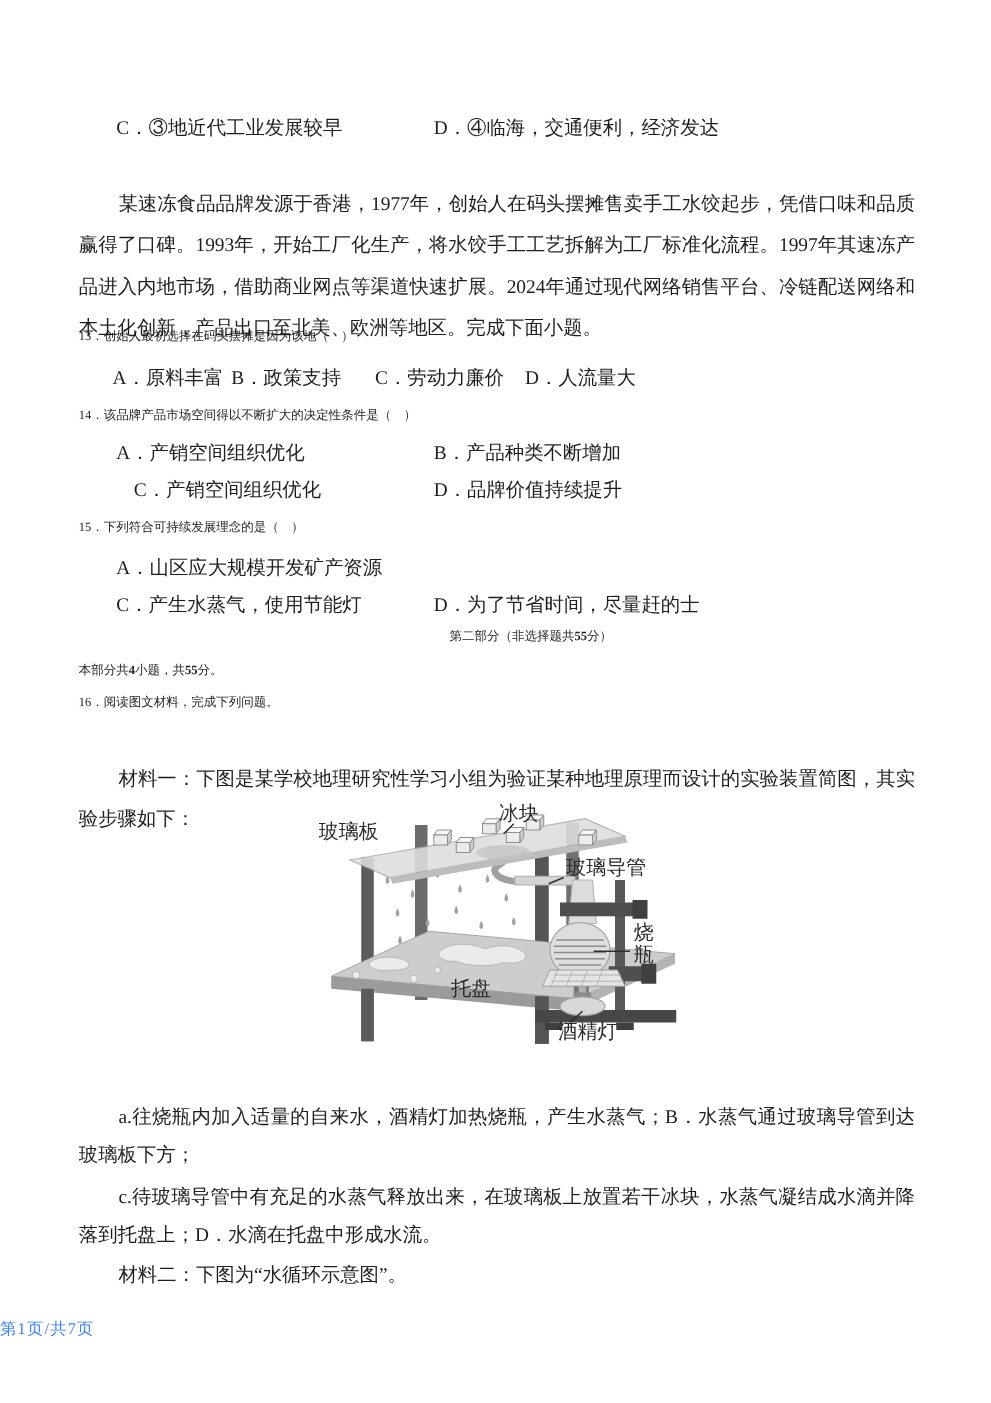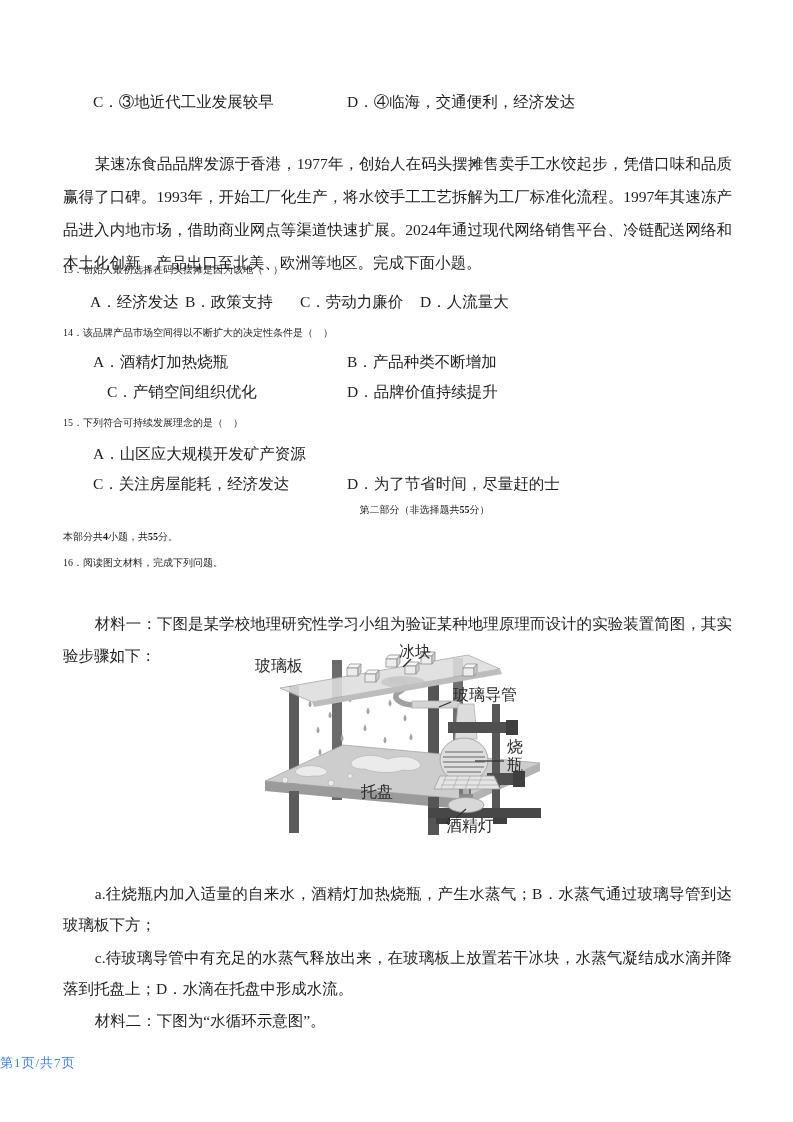--- a/index.html
+++ b/index.html
@@ -27,42 +27,42 @@
 
 <div class="row" style="top:92px">
   <span style="left:93px">C．③地近代工业发展较早</span>
   <span style="left:347px">D．④临海，交通便利，经济发达</span>
 </div>
 
 <div class="para" style="top:119px;line-height:33px">某速冻食品品牌发源于香港，1977年，创始人在码头摆摊售卖手工水饺起步，凭借口味和品质赢得了口碑。1993年，开始工厂化生产，将水饺手工工艺拆解为工厂标准化流程。1997年其速冻产品进入内地市场，借助商业网点等渠道快速扩展。2024年通过现代网络销售平台、冷链配送网络和本土化创新，产品出口至北美、欧洲等地区。完成下面小题。</div>
 
 <div class="line" style="left:63px;top:259px">13．创始人最初选择在码头摆摊是因为该地（　）</div>
 <div class="row" style="top:292px">
-  <span style="left:90px">A．经济发达</span>
+  <span style="left:90px">A．原料丰富</span>
   <span style="left:185px">B．政策支持</span>
   <span style="left:300px">C．劳动力廉价</span>
   <span style="left:420px">D．人流量大</span>
 </div>
 
 <div class="line" style="left:63px;top:322px">14．该品牌产品市场空间得以不断扩大的决定性条件是（　）</div>
 <div class="row" style="top:352px">
-  <span style="left:93px">A．酒精灯加热烧瓶</span>
+  <span style="left:93px">A．产销空间组织优化</span>
   <span style="left:347px">B．产品种类不断增加</span>
 </div>
 <div class="row" style="top:382px">
   <span style="left:107px">C．产销空间组织优化</span>
   <span style="left:347px">D．品牌价值持续提升</span>
 </div>
 
 <div class="line" style="left:63px;top:412px">15．下列符合可持续发展理念的是（　）</div>
 <div class="row" style="top:444px">
   <span style="left:93px">A．山区应大规模开发矿产资源</span>
 </div>
 <div class="row" style="top:474px">
-  <span style="left:93px">C．关注房屋能耗，经济发达</span>
+  <span style="left:93px">C．产生水蒸气，使用节能灯</span>
   <span style="left:347px">D．为了节省时间，尽量赶的士</span>
 </div>
 
 <div class="line center" style="top:499px">
   <span>第二部分（非选择题共</span><span class="b">55</span><span>分）</span>
 </div>
 <div class="line" style="left:63px;top:526px">
   <span>本部分共</span><span class="b">4</span><span>小题，共</span><span class="b">55</span><span>分。</span>
 </div>
 

